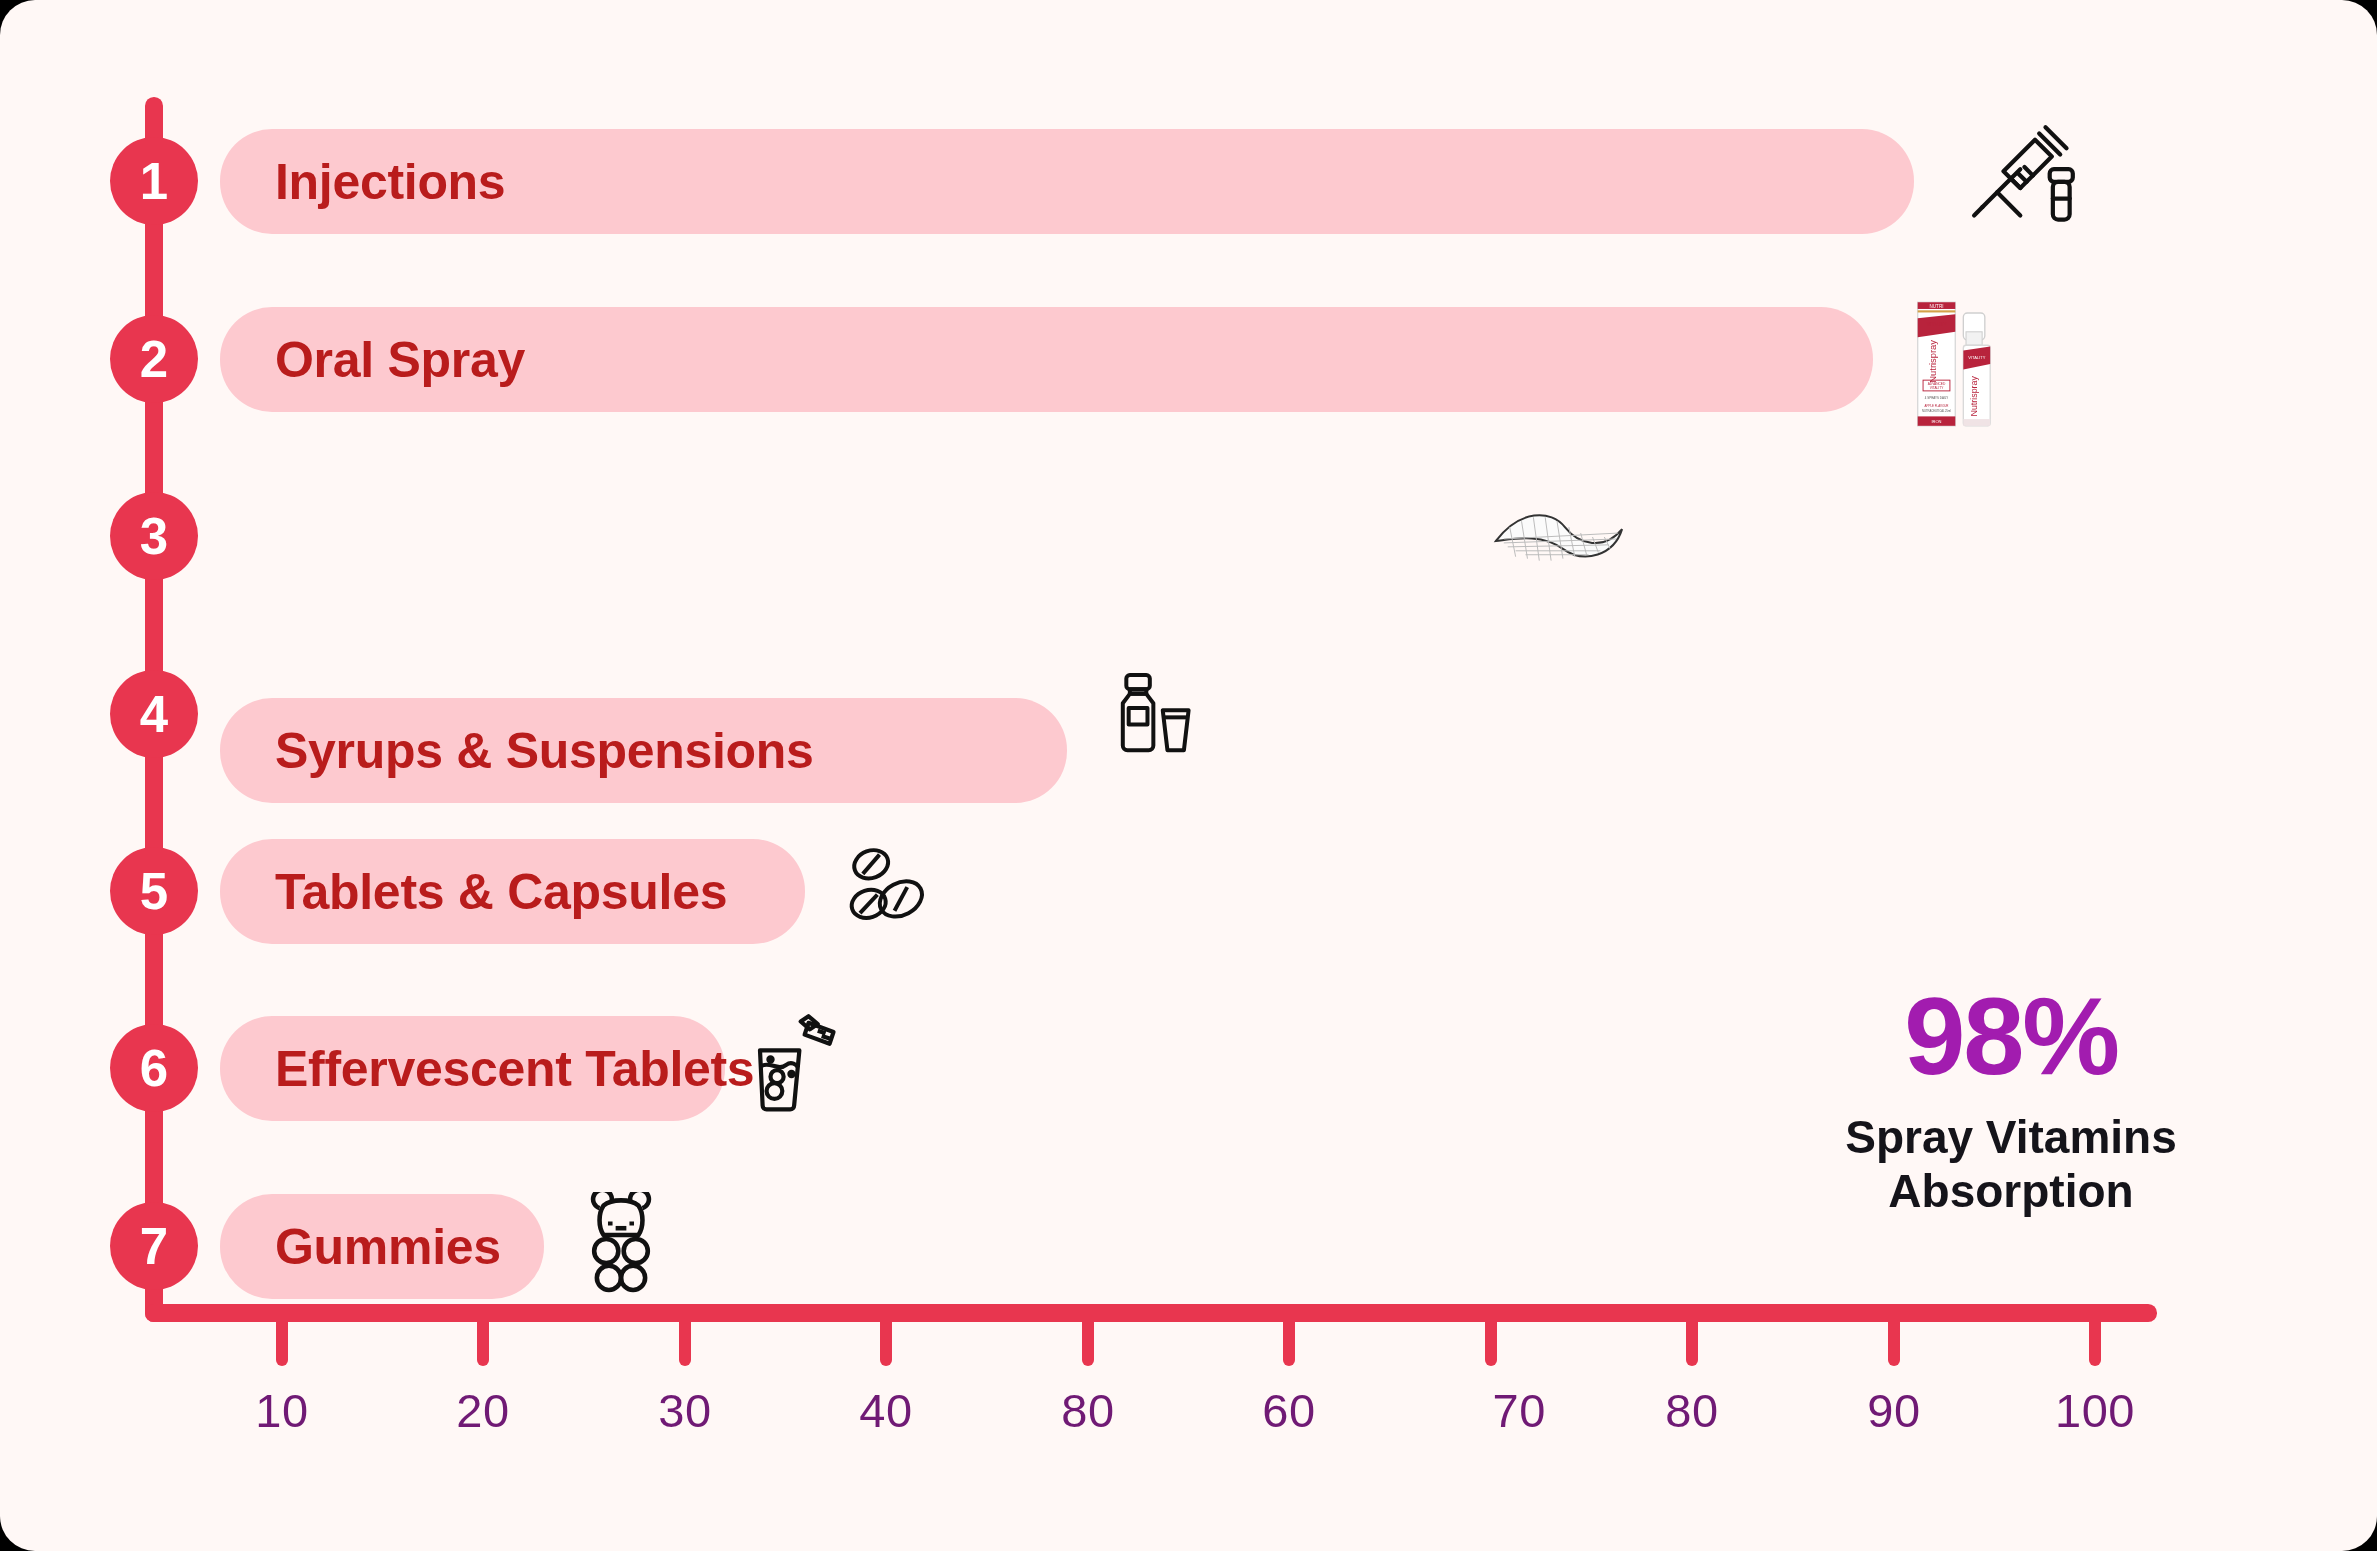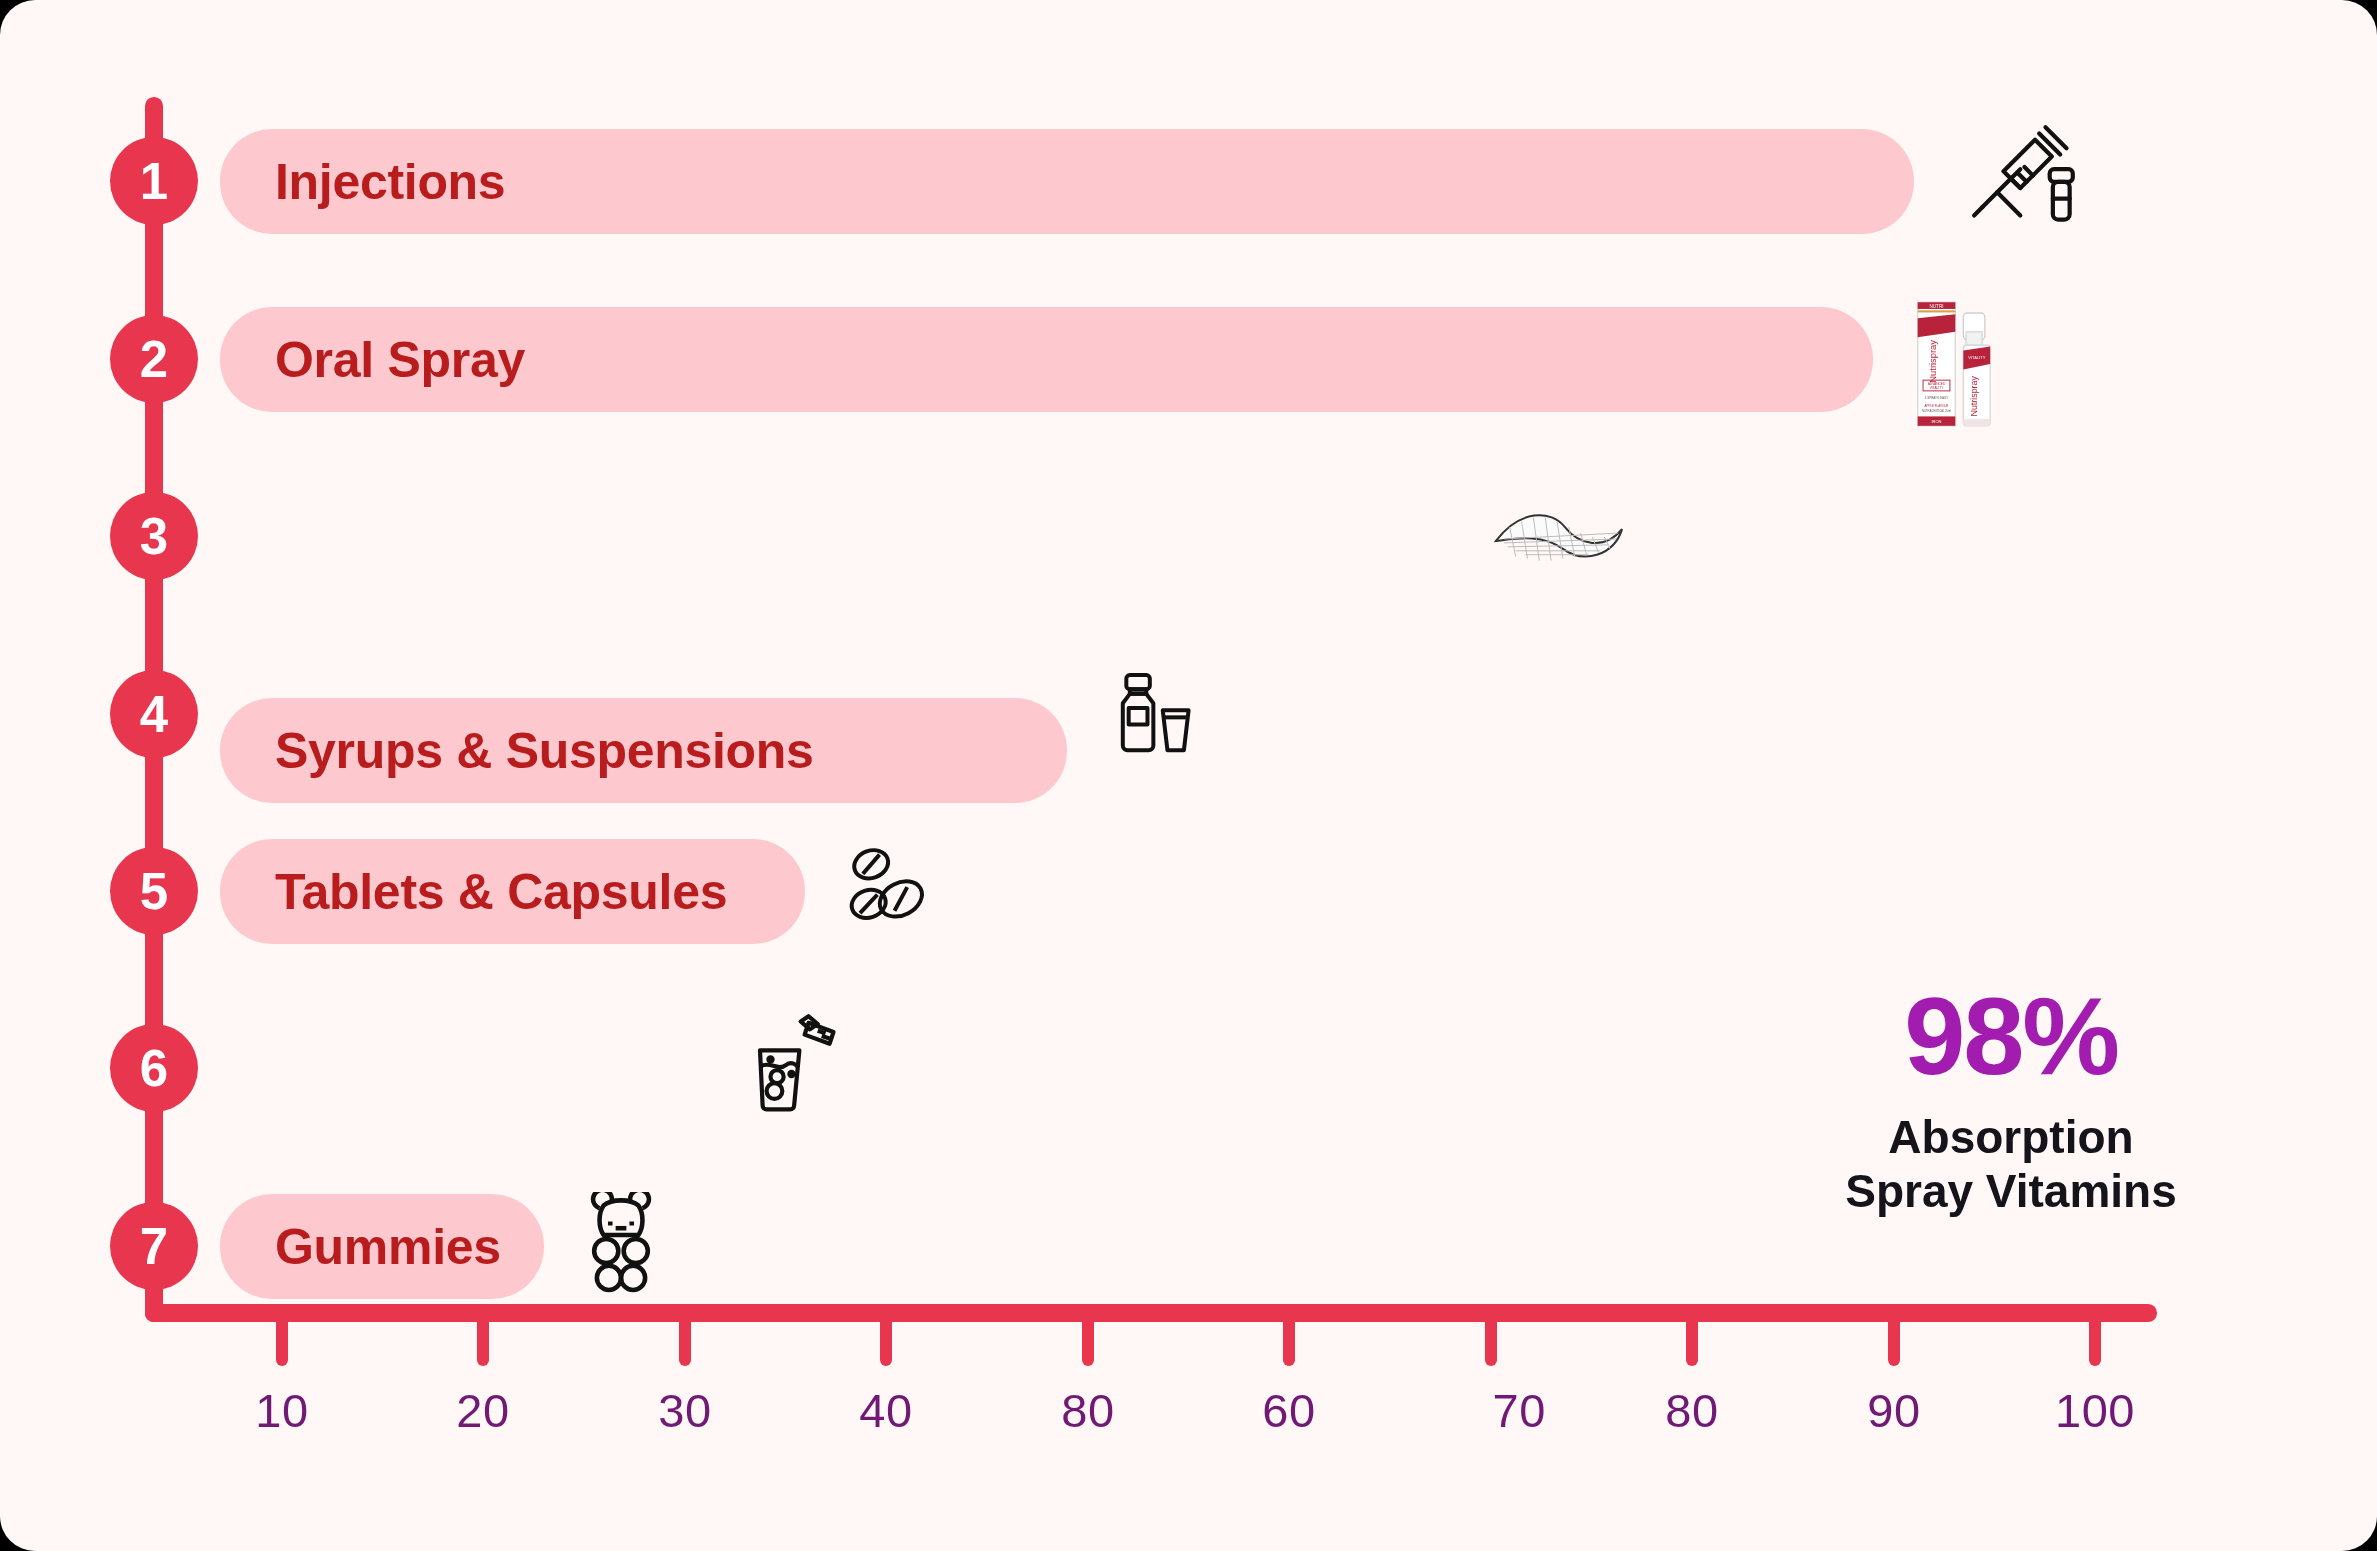--- a/index.html
+++ b/index.html
@@ -189,20 +189,23 @@
       <path d="M17 23 L35 13" transform="rotate(-20 26 18)"></path>
       <ellipse cx="24" cy="50" rx="14" ry="11" transform="rotate(-18 24 50)"></ellipse>
       <path d="M15 55 L33 45" transform="rotate(-18 24 50)"></path>
       <ellipse cx="50" cy="46" rx="18" ry="13" transform="rotate(-28 50 46)"></ellipse>
       <path d="M41 52 L59 40" transform="rotate(-28 50 46)"></path>
     </svg>
         </div>
       </div>
       <div class="row" style="top: 1016px;">
         <div class="marker" style="top: 8.3px;">6</div>
+        <div class="bar" style="width: 505px;">
+          <span class="bar-label">Effervescent Tablets</span>
+        </div>
         <div class="icon-slot" style="left: 720px; top: -22px; width: 143px; height: 138px;">
           <svg width="105" height="105" viewBox="0 0 80 80" fill="none" stroke="#111" stroke-width="3.2" stroke-linejoin="round">
       <path d="M47 8 L53 4 L60 10 L54 14 Z"></path>
       <path d="M53 9 L72 16 L69 25 L50 18 Z"></path>
       <path d="M60 15 L66 17 M63 19 L69 21"></path>
       <path d="M16 30 L46 30 L42 72 a3 3 0 0 1 -3 3 L21 75 a3 3 0 0 1 -3 -3 Z"></path>
       <path d="M17 42 C23 38 30 46 36 41 C40 38 44 41 45 43"></path>
       <circle cx="29" cy="50" r="5"></circle>
       <circle cx="27" cy="61" r="6"></circle>
       <circle cx="24" cy="37" r="1.6"></circle>
@@ -228,19 +231,19 @@
       <circle cx="41" cy="64" r="9"></circle>
       <path d="M26 34 L38 34 L40 55 L24 55 Z" stroke-width="0" fill="none"></path>
     </svg>
         </div>
       </div>
     </div>
 
   <div id="stat">
     <div id="stat-value">98%</div>
     <div id="stat-caption">
+      <div>Spray Vitamins</div>
       <div>Absorption</div>
-      <div>Spray Vitamins</div>
     </div>
   </div>
 
 </div>
 
 
 </body></html>

